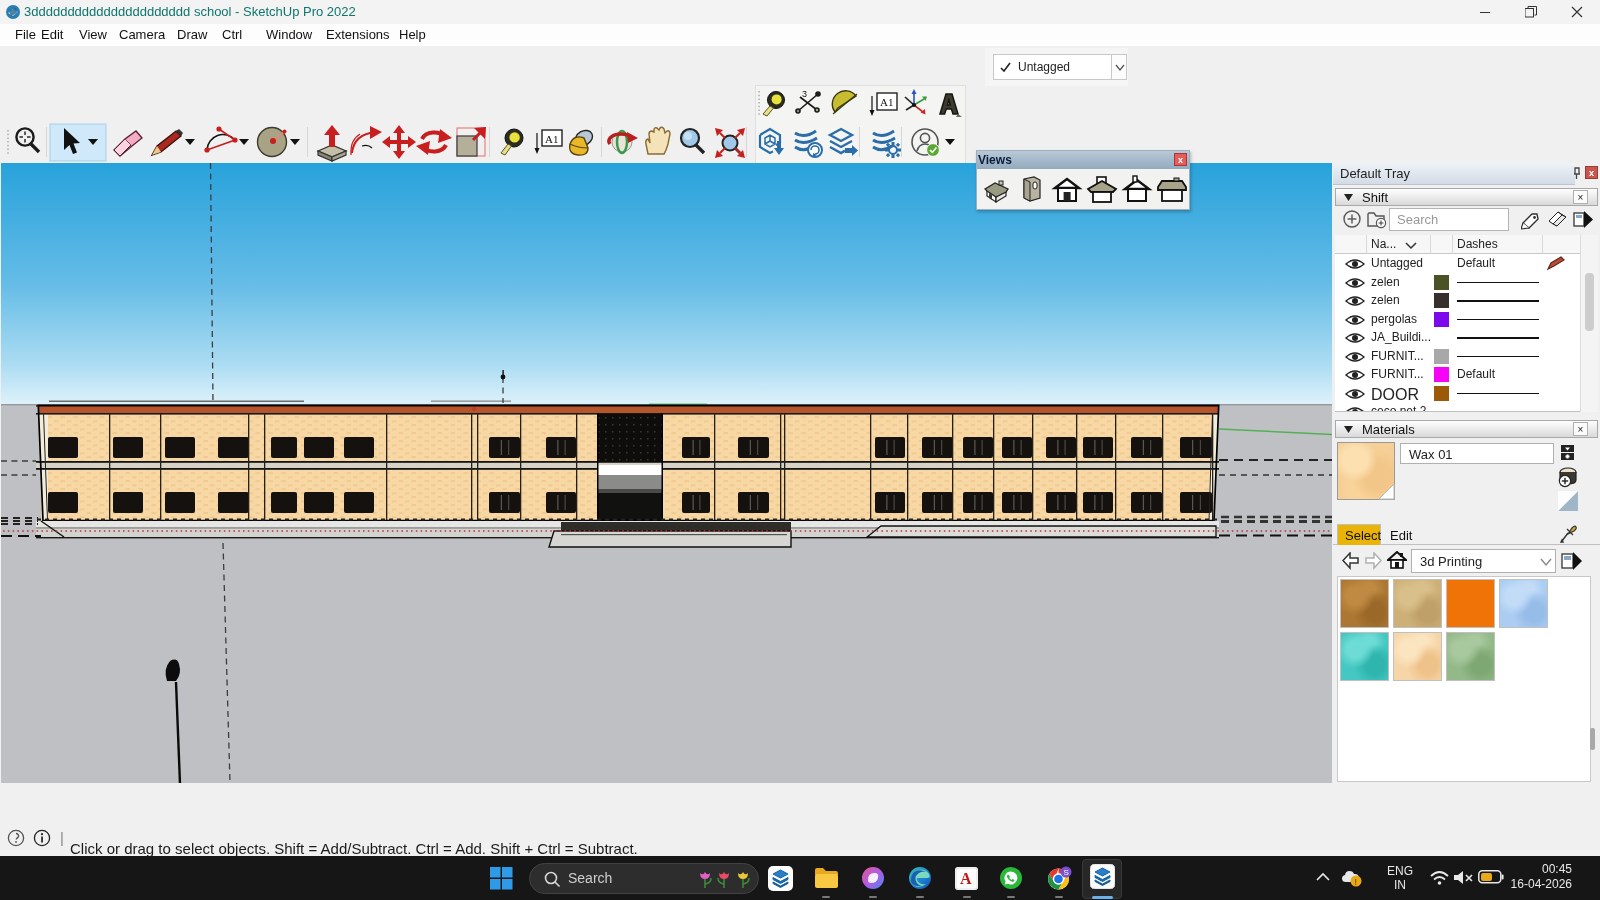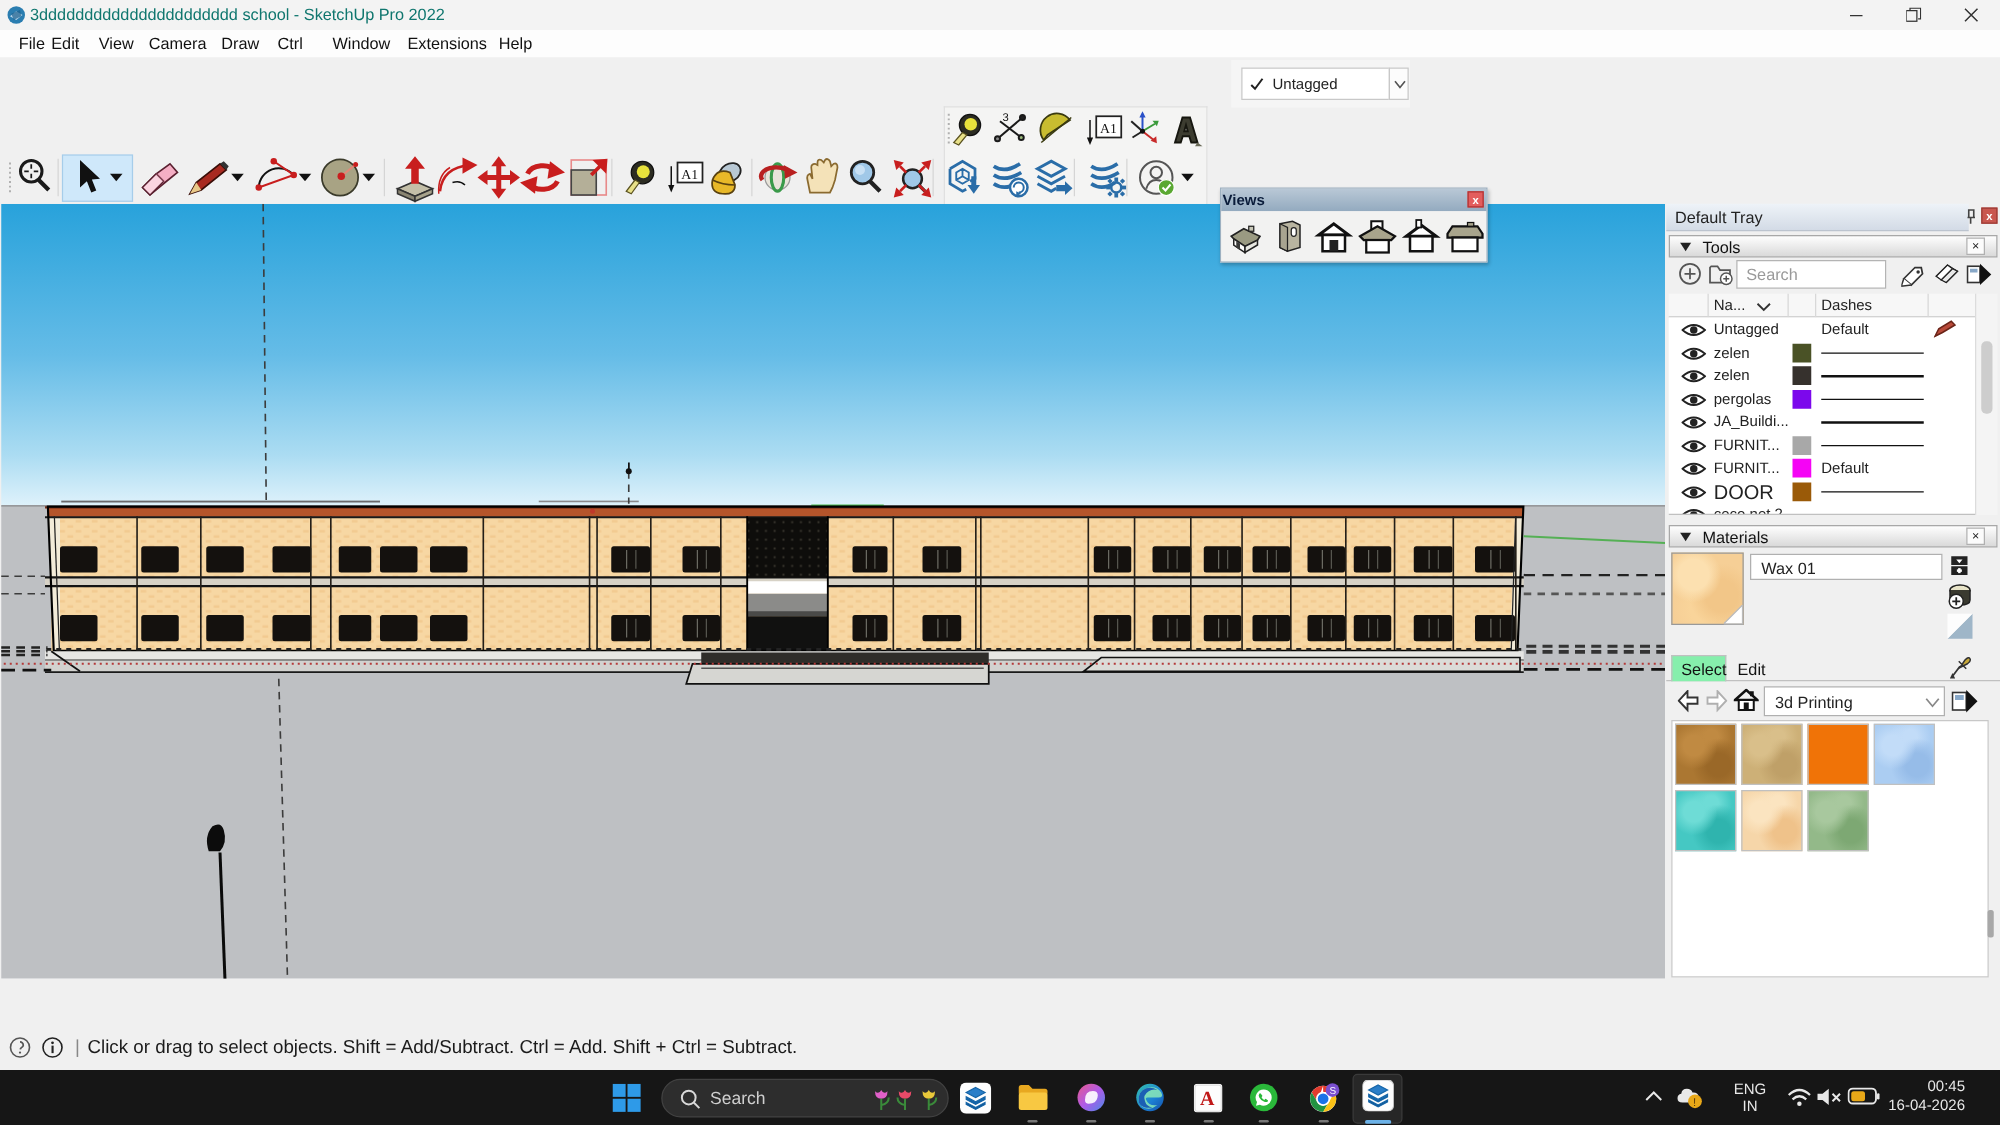--- a/index.html
+++ b/index.html
@@ -576,21 +576,21 @@
     <svg class="abs" style="left:237px;top:4px" width="13" height="14">
           <path d="M5 1 h4 v6 h-4 z M4 7 h6 M6.5 7 v5" stroke="#444" fill="none" stroke-width="1.3"></path>
         </svg>
     <div class="abs" style="left:252px;top:3px;width:13px;height:13px;background:#c9574f;border:1px solid #9a3a34;color:#fff;font-size:9px;font-weight:bold;text-align:center;line-height:12px;">x</div>
   </div>
 
   <div class="abs" style="left:2px;top:25px;width:263px;height:18px;background:linear-gradient(#fefefe,#d9d9d9);border:1px solid #a8a8a8;">
     <svg class="abs" style="left:8px;top:5px" width="10" height="8">
           <polygon points="0,0 9,0 4.5,7" fill="#222"></polygon>
         </svg>
-    <span class="abs" style="left:26px;top:1px;font-size:13px;color:#111;">Tools</span>
+    <span class="abs" style="left:26px;top:1px;font-size:13px;color:#111;">Shift</span>
     <div class="abs" style="left:237px;top:1px;width:15px;height:14px;background:#fbfbfb;border:1px solid #b0b0b0;text-align:center;font-size:10px;line-height:13px;color:#222;">×</div>
   </div>
 
   <div class="abs" style="left:2px;top:44px;width:263px;height:26px;">
     <svg class="abs" style="left:8px;top:3px" width="20" height="20">
           <circle cx="9" cy="9" r="8" fill="none" stroke="#555" stroke-width="1.4"></circle>
           <line x1="9" y1="4.6" x2="9" y2="13.4" stroke="#555" stroke-width="1.4"></line>
           <line x1="4.6" y1="9" x2="13.4" y2="9" stroke="#555" stroke-width="1.4"></line>
         </svg>
     <svg class="abs" style="left:32px;top:3px" width="24" height="20">
@@ -748,21 +748,21 @@
         <circle cx="8" cy="15" r="5.6" fill="#fff" stroke="#222" stroke-width="1.2"></circle>
         <line x1="8" y1="11.8" x2="8" y2="18.2" stroke="#222" stroke-width="1.4"></line>
         <line x1="4.8" y1="15" x2="11.2" y2="15" stroke="#222" stroke-width="1.4"></line>
       </svg>
   <svg class="abs" style="left:224px;top:327px" width="22" height="22">
         <polygon points="1,21 21,1 21,21" fill="#9fb6c8"></polygon>
         <polygon points="1,21 21,1 1,1" fill="#fdfdfd"></polygon>
       </svg>
 
   <div class="abs" style="left:0px;top:361px;width:267px;height:21px;border-bottom:1px solid #c0c0c0;">
-    <div class="abs" style="left:4px;top:0;width:44px;height:21px;background:#86efac;border:1px solid #c0c0c0;border-bottom:0;">
+    <div class="abs" style="left:4px;top:0;width:44px;height:21px;background:#eab308;border:1px solid #c0c0c0;border-bottom:0;">
       <span class="abs" style="left:7px;top:3px;font-size:13px;color:#111;">Select</span>
         </div>
     <div class="abs" style="left:48px;top:3px;width:40px;height:18px;">
       <span class="abs" style="left:9px;top:1px;font-size:13px;color:#111;">Edit</span>
         </div>
     <svg class="abs" style="left:226px;top:1px" width="18" height="19">
           <path d="M3 16 L9 8 M2 17 L4 17 L3 15 Z" stroke="#333" stroke-width="1.4" fill="none"></path>
           <path d="M8 4 L14 10 M9 9 L13 3 Q16 0 17 2 Q18 4 15 6 Z" fill="#c8a838" stroke="#333" stroke-width="1.2"></path>
         </svg>
   </div>
@@ -832,21 +832,21 @@
         <circle cx="9" cy="9" r="7.6" fill="none" stroke="#555" stroke-width="1.3"></circle>
         <path d="M9 4.5 a2.6 2.6 0 0 1 2.6 2.6 c0 1.8 -2.2 1.7 -2.4 3.4" fill="none" stroke="#555" stroke-width="1.4"></path>
         <circle cx="9" cy="13" r="0.9" fill="#555"></circle>
       </svg>
   <svg class="abs" style="left:33px;top:7px" width="18" height="18" viewBox="0 0 18 18">
         <circle cx="9" cy="9" r="7.6" fill="none" stroke="#222" stroke-width="1.3"></circle>
         <rect x="8.2" y="7.5" width="1.7" height="6" fill="#222"></rect>
         <circle cx="9" cy="5.2" r="1.1" fill="#222"></circle>
       </svg>
   <span class="abs" style="left:60px;top:7px;color:#888">|</span>
-  <span class="abs" style="left:70px;top:7px">Click or drag to select objects. Shift = Add/Subtract. Ctrl = Add. Shift + Ctrl = Subtract.</span>
+  <span class="abs" style="left:70px;top:18px">Click or drag to select objects. Shift = Add/Subtract. Ctrl = Add. Shift + Ctrl = Subtract.</span>
 </div>
 
 <div id="taskbar">
 
   <svg class="abs" style="left:490px;top:11px" width="23" height="23">
         <rect x="0" y="0" width="10.5" height="10.5" fill="#2e9ae8"></rect>
         <rect x="12" y="0" width="10.5" height="10.5" fill="#2e9ae8"></rect>
         <rect x="0" y="12" width="10.5" height="10.5" fill="#2e9ae8"></rect>
         <rect x="12" y="12" width="10.5" height="10.5" fill="#2e9ae8"></rect>
       </svg>

